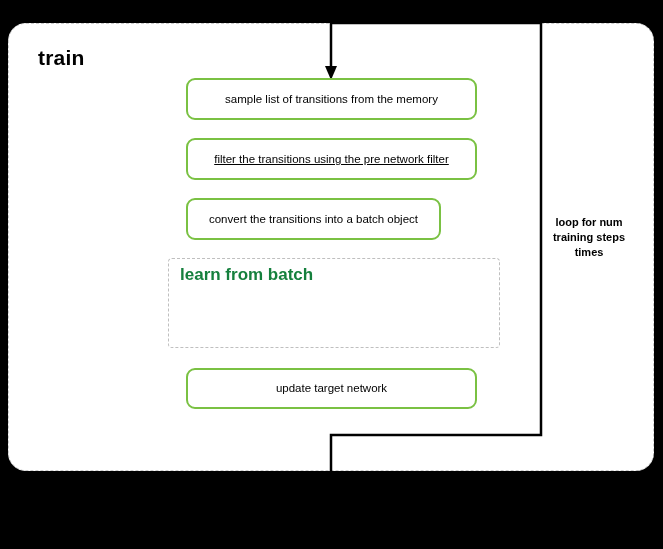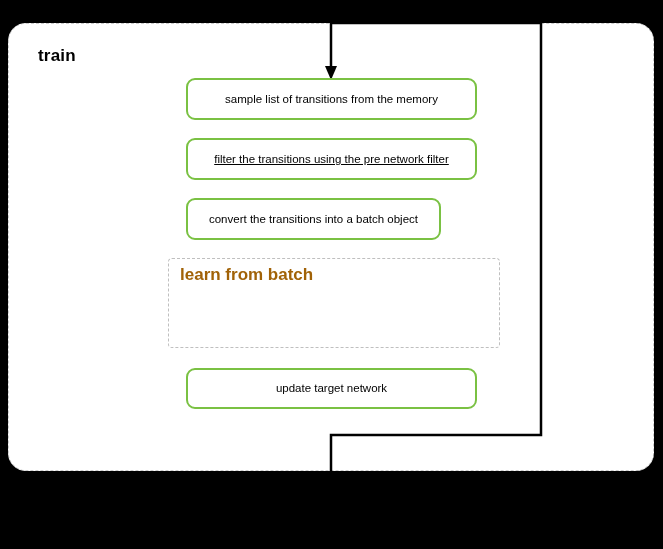--- a/index.html
+++ b/index.html
@@ -24,21 +24,21 @@
     height: 448px;
     background: #ffffff;
     border: 1px dashed #cccccc;
     border-radius: 18px;
     box-sizing: border-box;
   }
   .panel-title {
     position: absolute;
     left: 38px;
     top: 46px;
-    font-size: 17px;
+    font-size: 21px;
     font-weight: bold;
     color: #000000;
     letter-spacing: 0.2px;
   }
   
   .step-box {
     position: absolute;
     box-sizing: border-box;
     background: #ffffff;
     border: 2px solid #7ac143;
@@ -59,21 +59,21 @@
     border: 1.5px dashed #bfbfbf;
     border-radius: 4px;
   }
   .dashed-block-label {
     position: absolute;
     left: 180px;
     top: 264px;
     width: 150px;
     font-size: 17px;
     font-weight: bold;
-    color: #a16207;
+    color: #15803d;
     line-height: 1.35;
   }
   
   .loop-label {
     position: absolute;
     left: 541px;
     top: 215px;
     width: 96px;
     text-align: center;
     font-size: 11px;
@@ -119,14 +119,15 @@
   </div>
 
   <div class="step-box" style="left:186px; top:198px; width:255px; height:42px;">
     <span>convert the transitions into a batch object</span>
   </div>
 
   <div class="step-box" style="left:186px; top:368px; width:291px; height:41px;text-align:center;">
     <span>update target network</span>
   </div>
 
+  <div class="loop-label">loop for num training steps times</div>
 
 </div>
 
 </body></html>

